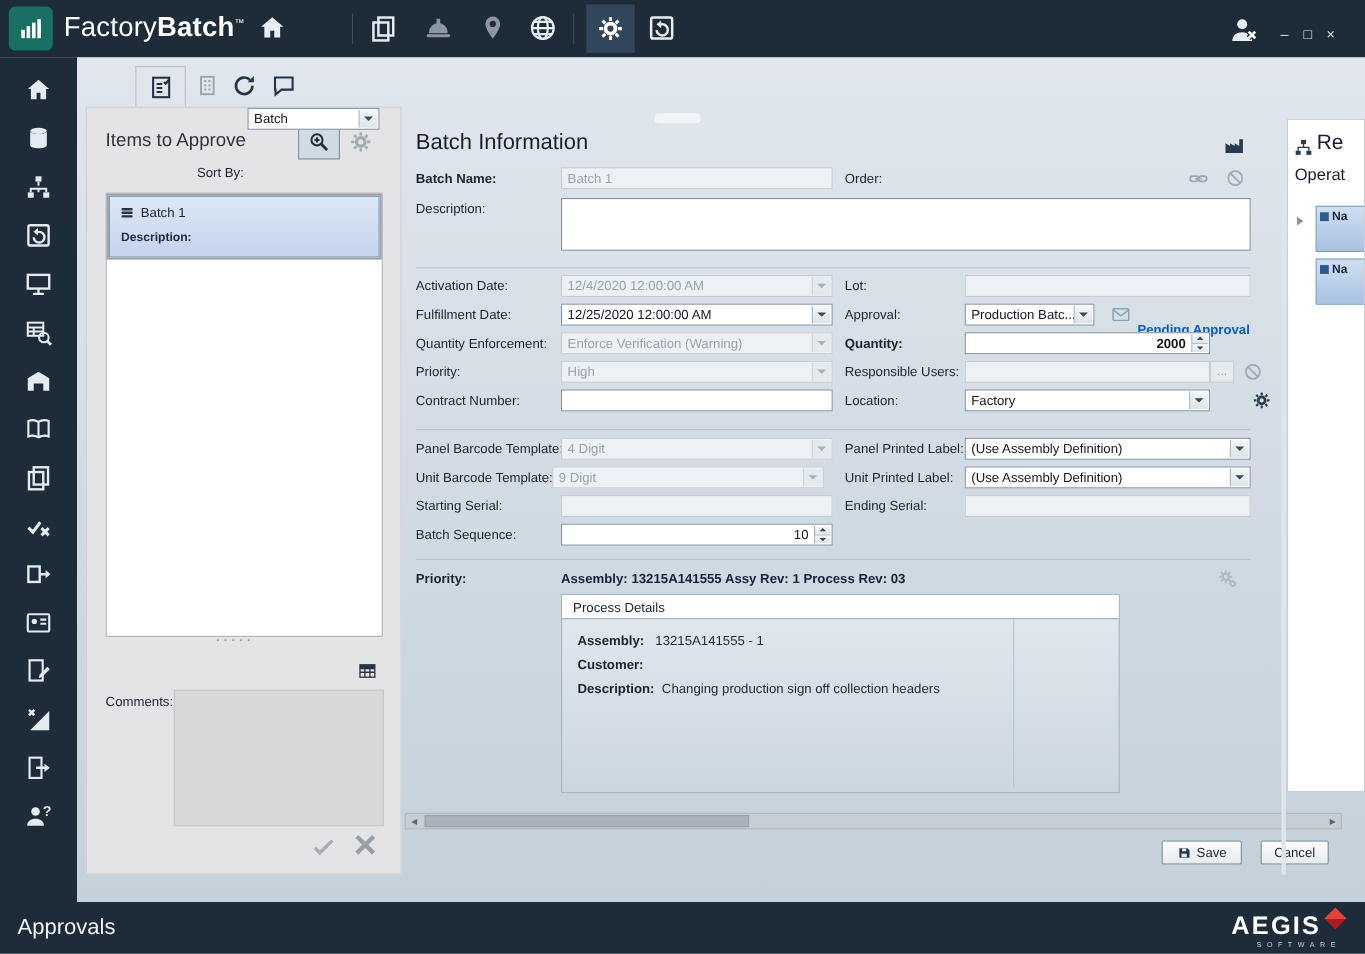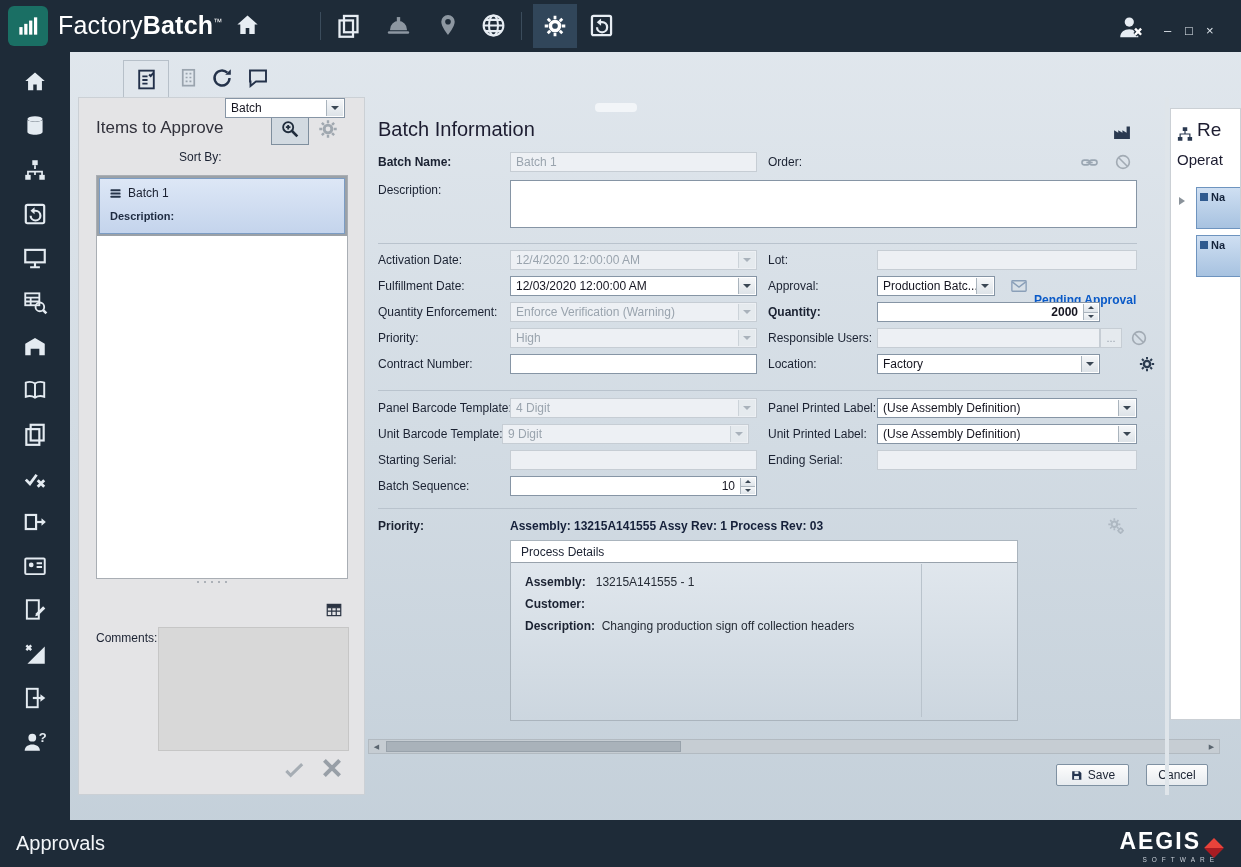--- a/index.html
+++ b/index.html
@@ -112,21 +112,21 @@
   .rp-exp{position:absolute;left:8px;top:88px;width:0;height:0;border-top:4.5px solid transparent;
           border-bottom:4.5px solid transparent;border-left:6px solid #8a929a;cursor:pointer;}
   .rp-item{position:absolute;left:25px;width:46px;height:42px;background:linear-gradient(#cfdff2,#a7c2e0);
            border:1px solid #6e94bf;box-sizing:border-box;cursor:pointer;}
   .rp-item span{position:absolute;left:14px;top:3px;font-size:11px;font-weight:bold;color:#13223a;}
   .rp-item i{position:absolute;left:3px;top:5px;width:8px;height:8px;background:#2f5a8f;}
 
   
   .sb-title{position:absolute;left:16px;top:12px;font-size:20px;color:#f2f5f8;}
   .aegis{position:absolute;right:20px;top:8px;display:flex;flex-direction:column;align-items:flex-end;}
-  .aegis-row{display:flex;align-items:flex-end;gap:6px;}
+  .aegis-row{display:flex;align-items:flex-start;gap:6px;}
   .aegis-main{font-size:23px;font-weight:bold;letter-spacing:2px;color:#fff;}
   .aegis-dia{width:14px;height:14px;transform:rotate(45deg);background:linear-gradient(135deg,#e8433a 50%,#a81c22 50%);}
   .aegis-sub{font-size:6.5px;letter-spacing:5px;color:#c7ced6;margin-top:1px;margin-right:2px;}
 </style>
 </head>
 <body>
 
 <div class="app">
 
   <div class="titlebar">
@@ -498,21 +498,21 @@
     </div>
     <span class="lbl" style="left:390px;">Lot:</span>
     <div class="fld dis" style="left:499px;width:260px;">
         <span></span>
       </div>
   </div>
 
   <div class="frow" style="top:276px;">
     <span class="lbl">Fulfillment Date:</span>
     <div class="fld combo" style="left:132px;width:247px;">
-      <span>12/03/2020 12:00:00 AM</span>
+      <span>12/25/2020 12:00:00 AM</span>
       <span class="carr">
           <i class="tri"></i>
         </span>
     </div>
     <span class="lbl" style="left:390px;">Approval:</span>
     <div class="fld combo" style="left:499px;width:118px;">
       <span>Production Batc...</span>
       <span class="carr">
           <i class="tri"></i>
         </span>

